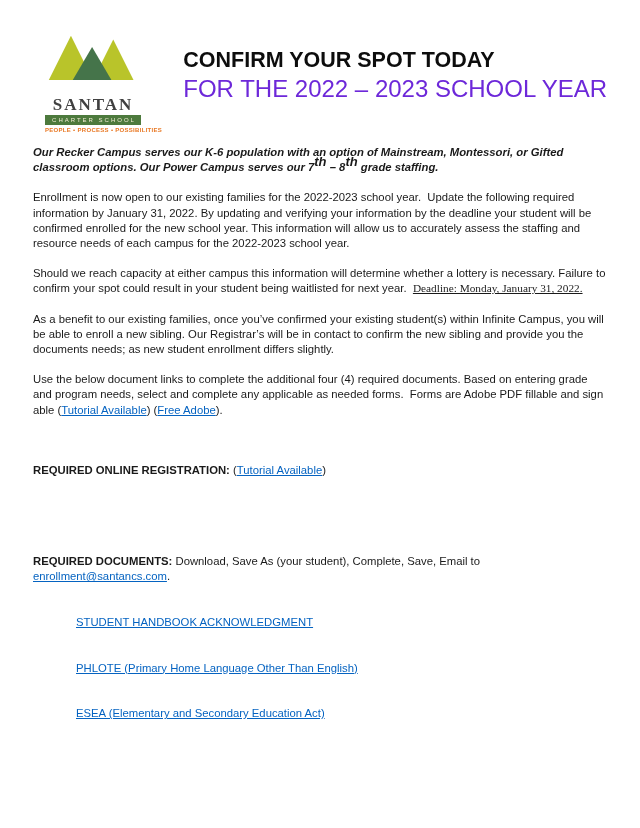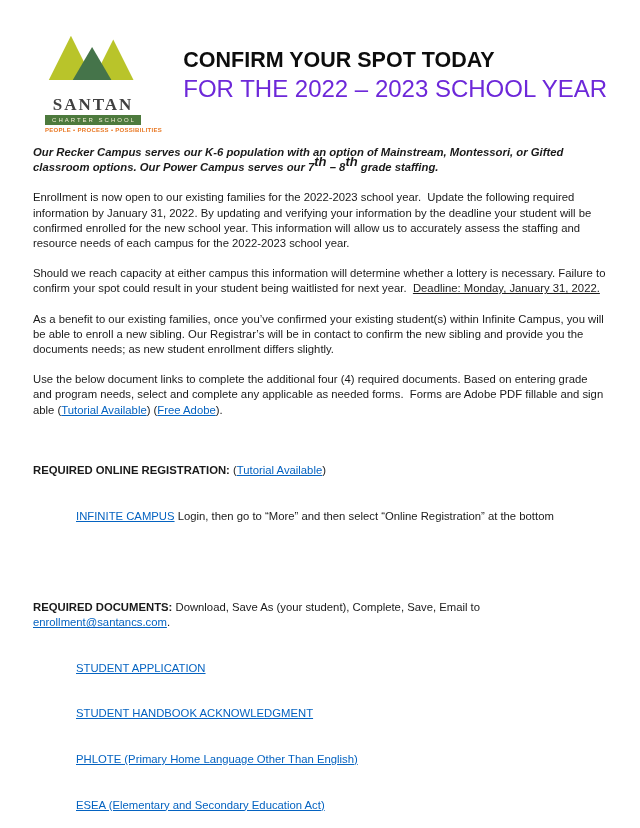--- a/index.html
+++ b/index.html
@@ -32,21 +32,21 @@
   .title { font-size: 21.5px; font-weight: 700; color: #0d0d0d; line-height: 1.2; }
   .subtitle { font-size: 24px; color: #6d28d9; line-height: 1.25; }
 
   
   .content { padding: 12px 32px 0 33px; font-size: 11.3px; line-height: 15.2px; }
   .par { margin: 0 0 15px 0; }
   .line, .par { white-space: pre-wrap; }
   .intro { font-weight: 700; font-style: italic; }
   a { color: #0563c1; text-decoration: underline; cursor: pointer; }
   .indent { margin-left: 43px; }
-  .u { text-decoration: underline; }
+  .u { text-decoration: underline; font-family: Liberation Serif, serif; }
   b { font-weight: 700; margin-top: 32px; }
   sup { font-size: 13px; vertical-align: super; line-height: 0; }
 </style>
 </head>
 <body>
 
 <div class="page">
 
   <div class="header">
     <div class="logo">
@@ -72,25 +72,23 @@
     <p class="par">Enrollment is now open to our existing families for the 2022-2023 school year.  Update the following required information by January 31, 2022. By updating and verifying your information by the deadline your student will be confirmed enrolled for the new school year. This information will allow us to accurately assess the staffing and resource needs of each campus for the 2022-2023 school year.</p>
 
     <p class="par"><span>Should we reach capacity at either campus this information will determine whether a lottery is necessary. Failure to confirm your spot could result in your student being waitlisted for next year.  </span><span class="u">Deadline: Monday, January 31, 2022.</span></p>
 
     <p class="par">As a benefit to our existing families, once you’ve confirmed your existing student(s) within Infinite Campus, you will be able to enroll a new sibling. Our Registrar’s will be in contact to confirm the new sibling and provide you the documents needs; as new student enrollment differs slightly.</p>
 
     <p class="par"><span>Use the below document links to complete the additional four (4) required documents. Based on entering grade and program needs, select and complete any applicable as needed forms.  Forms are Adobe PDF fillable and sign able (</span><a>Tutorial Available</a><span>) (</span><a>Free Adobe</a><span>).</span></p>
 
     <div class="par">
       <div class="line"><b>REQUIRED ONLINE REGISTRATION:</b><span> (</span><a>Tutorial Available</a><span>)</span></div>
-      <div class="line indent"><a>INFINITE CAMPUS</a><span> Login, then go to “More” and then select “Online Registration” at the bottom</span></div>
     </div>
 
     <div class="par">
       <div class="line"><b>REQUIRED DOCUMENTS:</b><span> Download, Save As (your student), Complete, Save, Email to </span><a>enrollment@santancs.com</a><span>.</span></div>
-      <div class="line indent"><a>STUDENT APPLICATION</a></div>
       <div class="line indent"><a>STUDENT HANDBOOK ACKNOWLEDGMENT</a></div>
       <div class="line indent"><a>PHLOTE (Primary Home Language Other Than English)</a></div>
       <div class="line indent"><a>ESEA (Elementary and Secondary Education Act)</a></div>
     </div>
 
   </div>
 </div>
 
 </body></html>

